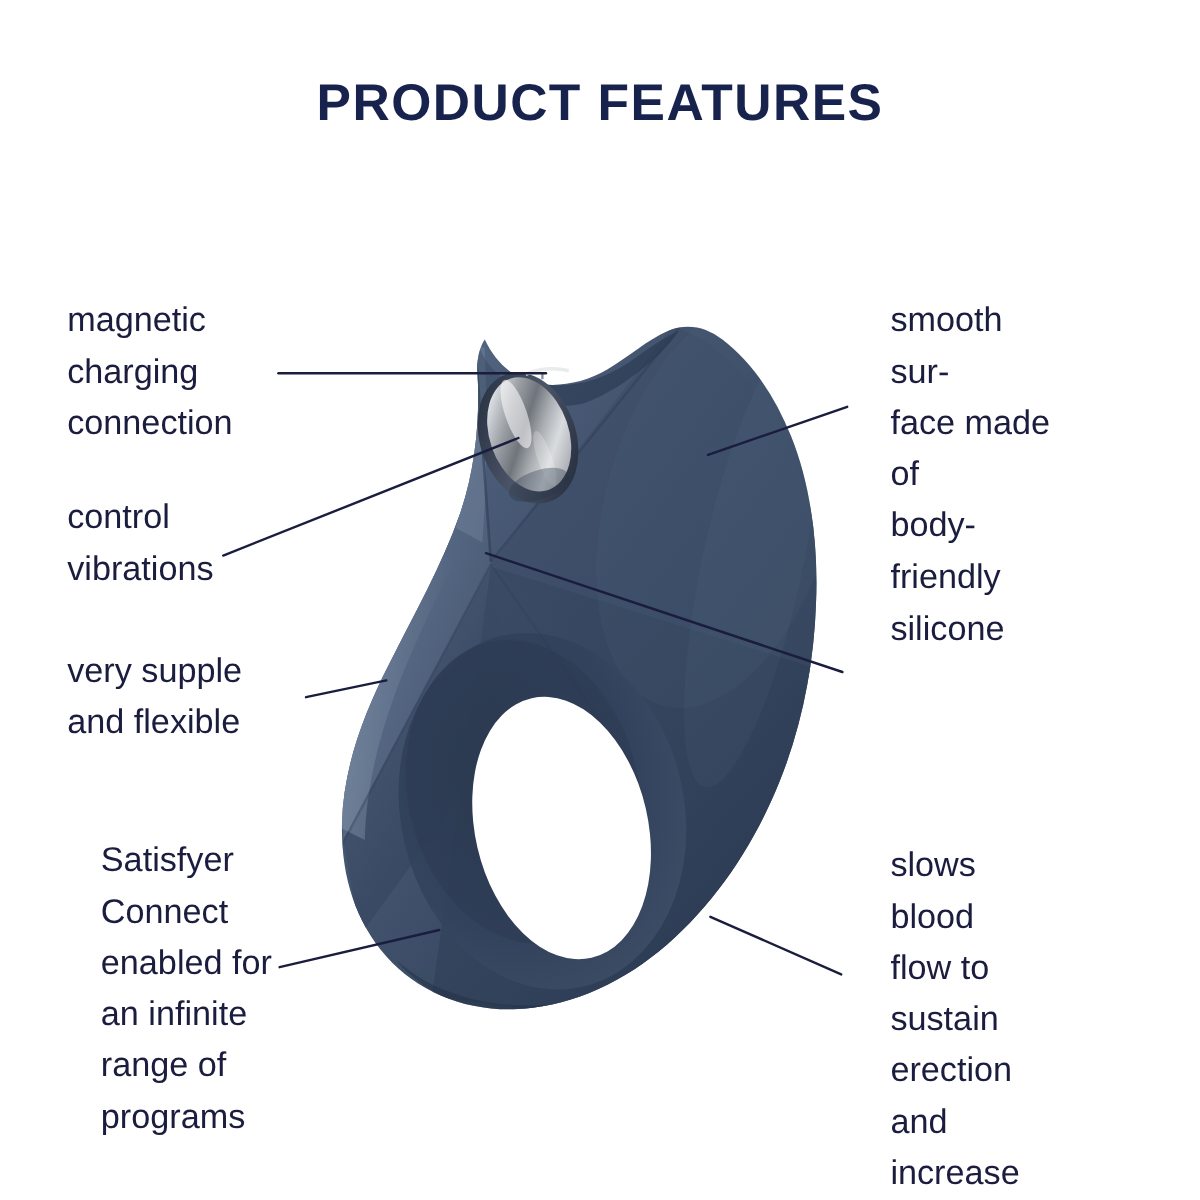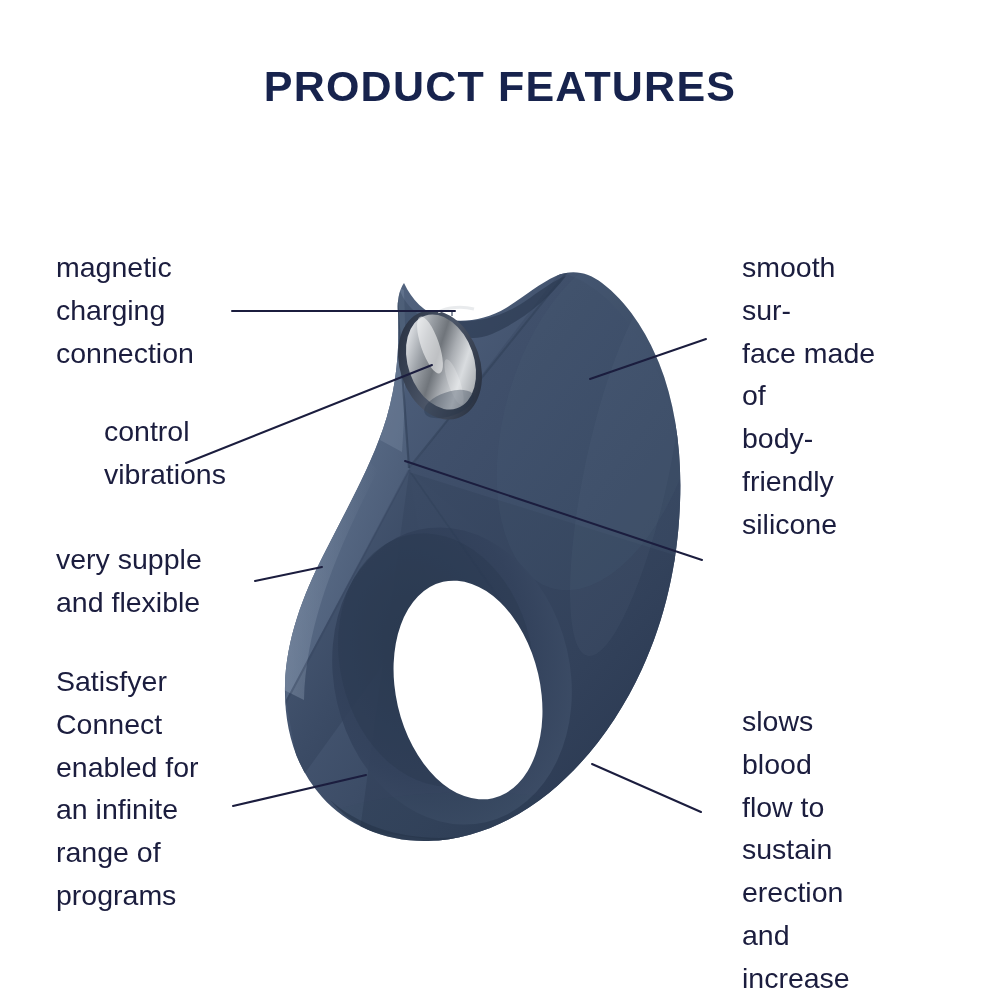--- a/index.html
+++ b/index.html
@@ -36,23 +36,23 @@
     font-size: 28.5px;
     line-height: 1.50;
     font-family: Liberation Sans, sans-serif;
     font-weight: 400;
     white-space: pre-line;
   }
   .callout.left  { left: 56px; text-align: left; }
   .callout.right { left: 716px; text-align: left; margin-left: 26px; }
 
   #c-magnetic  { top: 246px; }
-  #c-control   { top: 410px; margin-left: 48px; }
+  #c-control   { top: 410px; }
   #c-supple    { top: 538px; }
-  #c-connect   { top: 660px; }
+  #c-connect   { top: 696px; margin-left: 28px; }
   #c-smooth    { top: 246px; }
   #c-additional{ top: 500px; }
   #c-slows     { top: 700px; }
 
   #product-stage {
     position: absolute;
     left: 0;
     top: 0;
     width: 1000px;
     height: 1000px;

